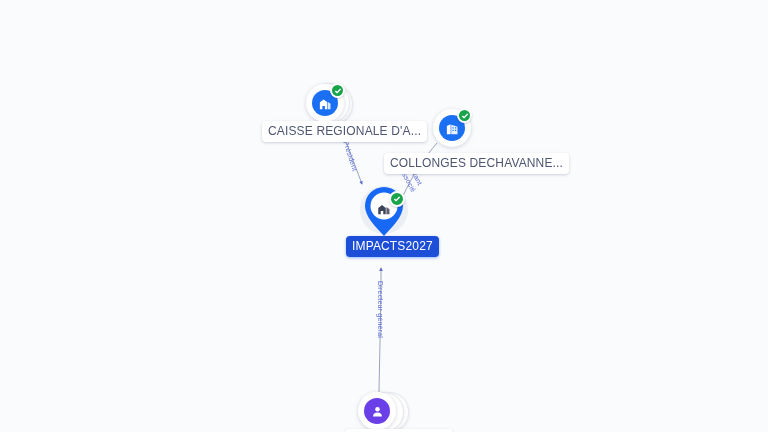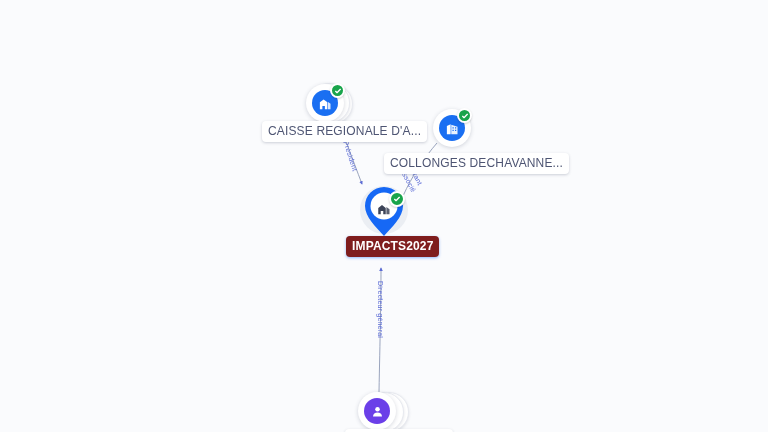--- a/index.html
+++ b/index.html
@@ -71,24 +71,24 @@
     color: #4e5573;
     border-radius: 4px;
     font-size: 12px;
     letter-spacing: 0.15px;
     line-height: 1;
     padding: 4px 6px 5px 6px;
     white-space: nowrap;
     box-shadow: 0 1px 3px rgba(40,50,80,0.22);
   }
   .label-pill.selected {
-    background: #7f1d1d;
+    background: #1d4ed8;
     color: #ffffff;
     box-shadow: 0 1px 3px rgba(22,104,245,0.45);
-    font-weight: 700;
+    font-weight: 400;
   }
 
   
   .edge-label {
     position: absolute;
     color: #5b6bd6;
     font-size: 7px;
     letter-spacing: 0.2px;
     white-space: nowrap;
     line-height: 1.25;

